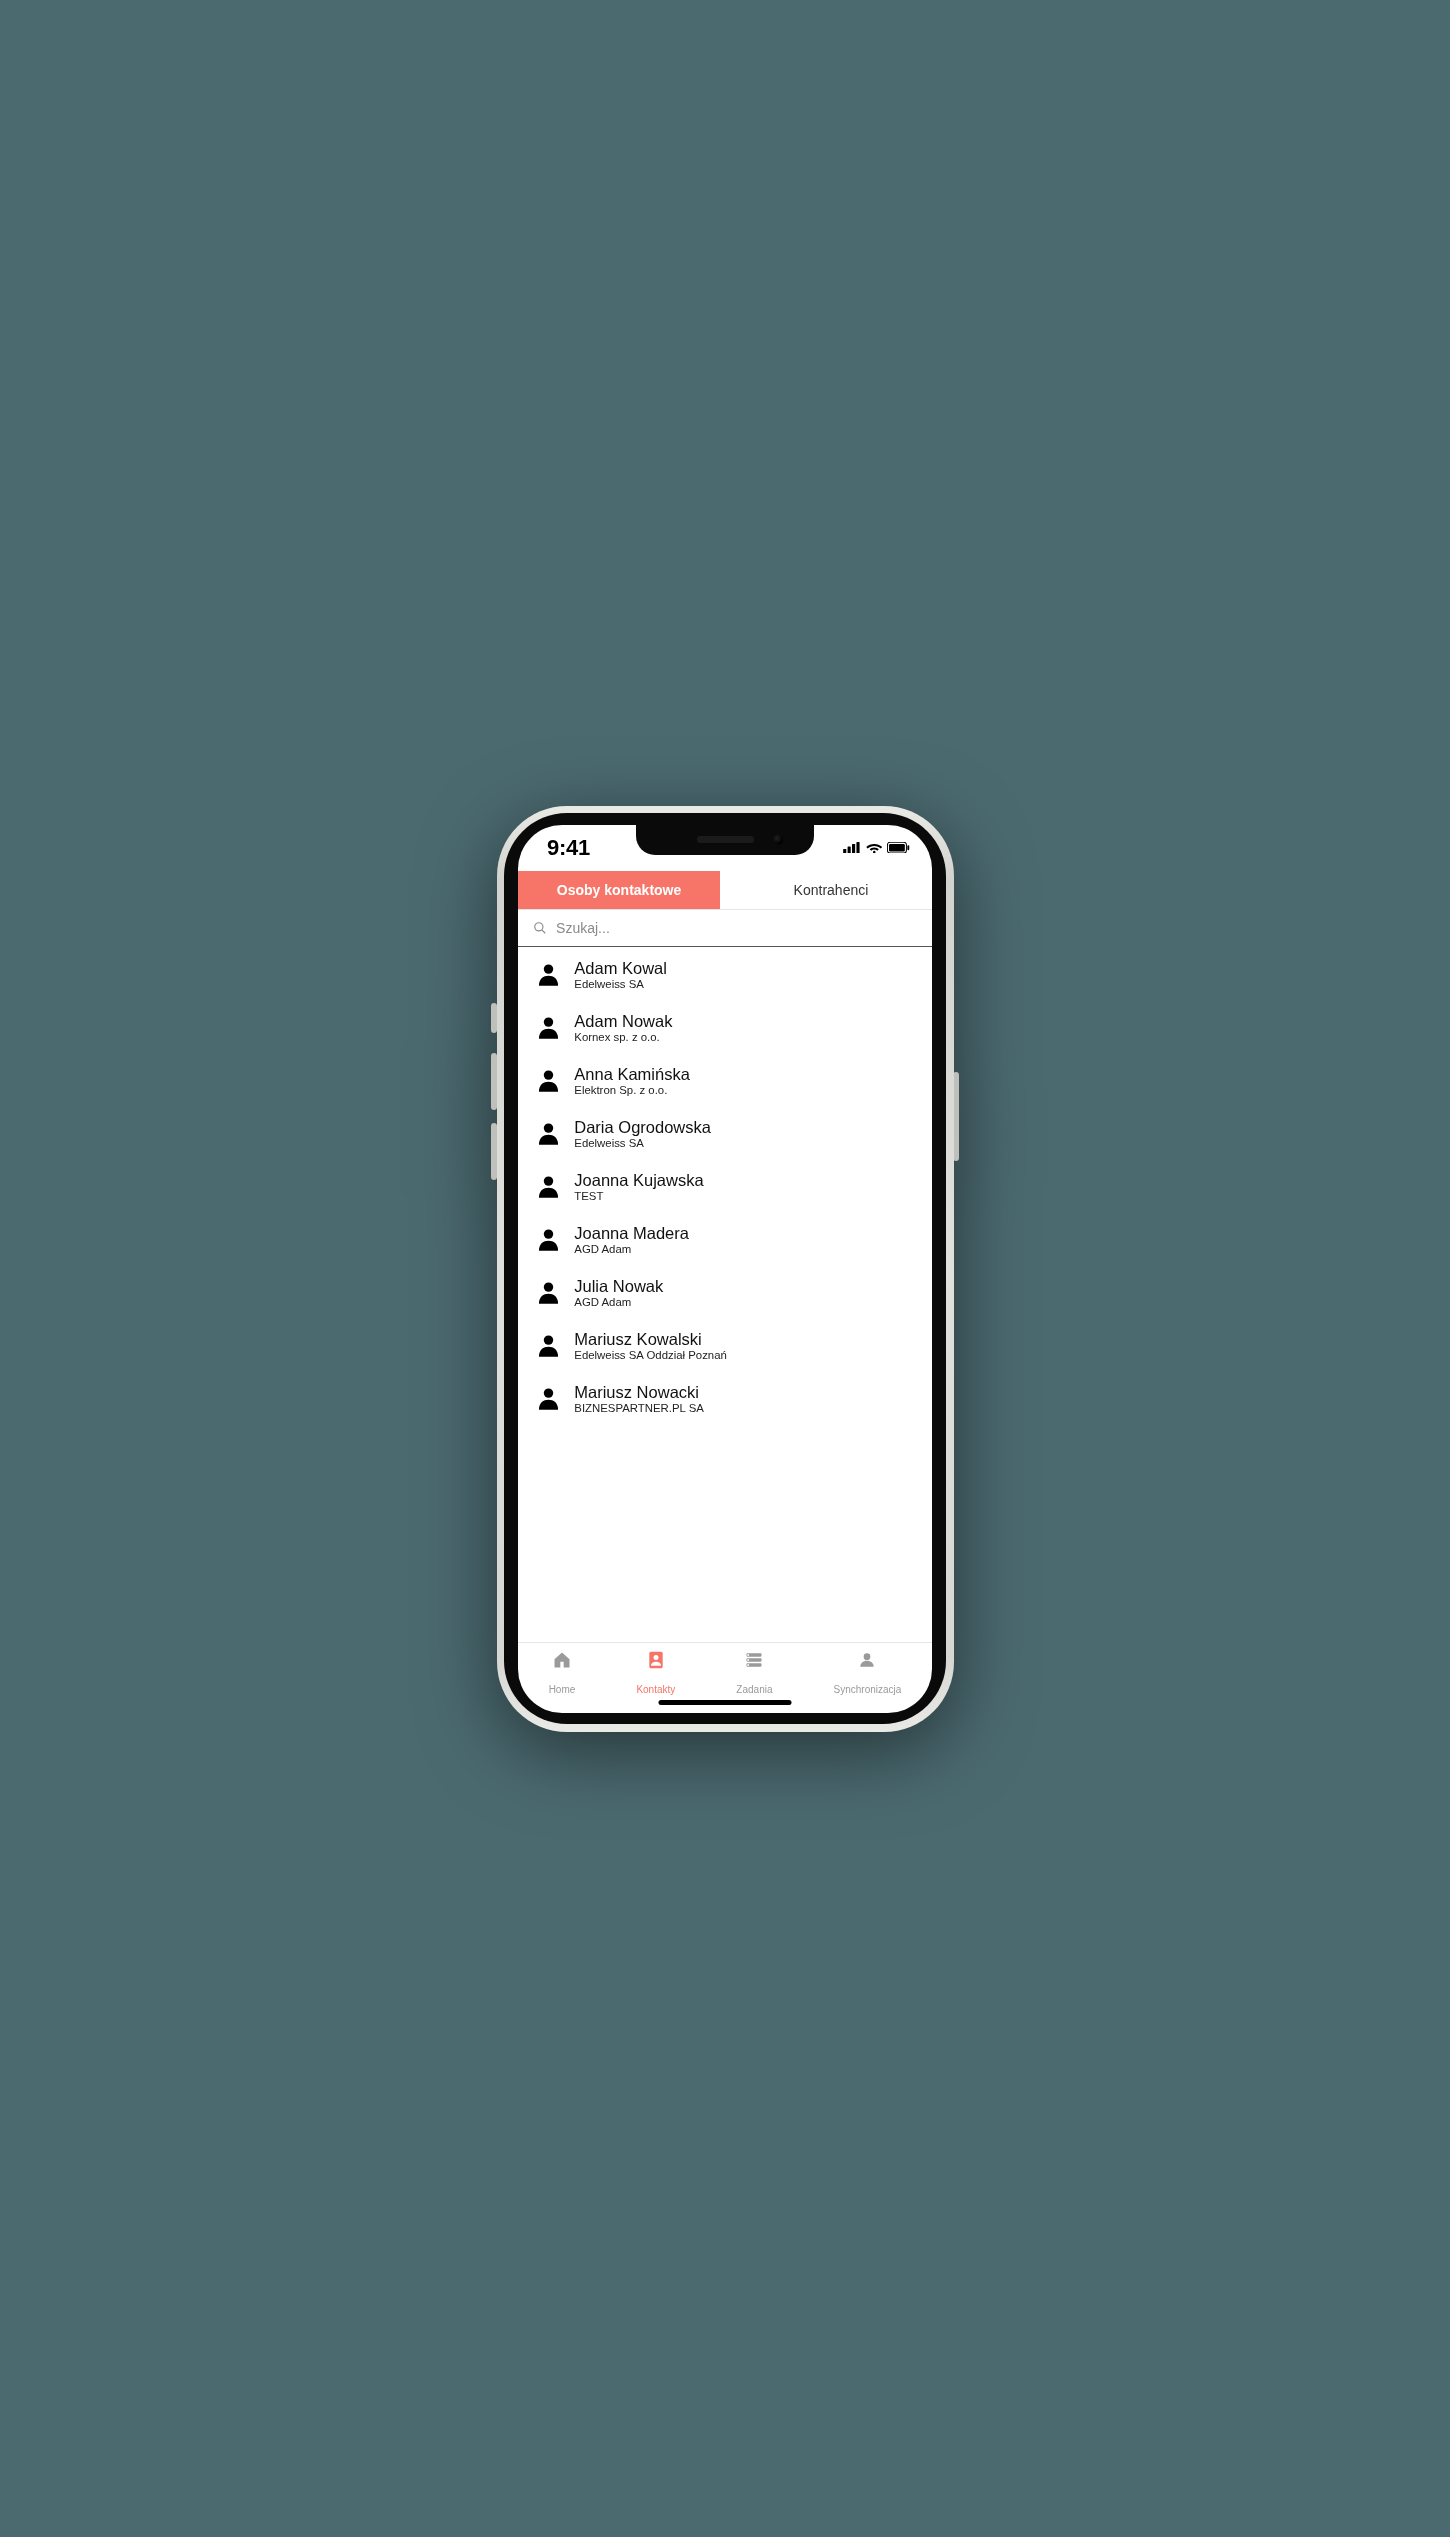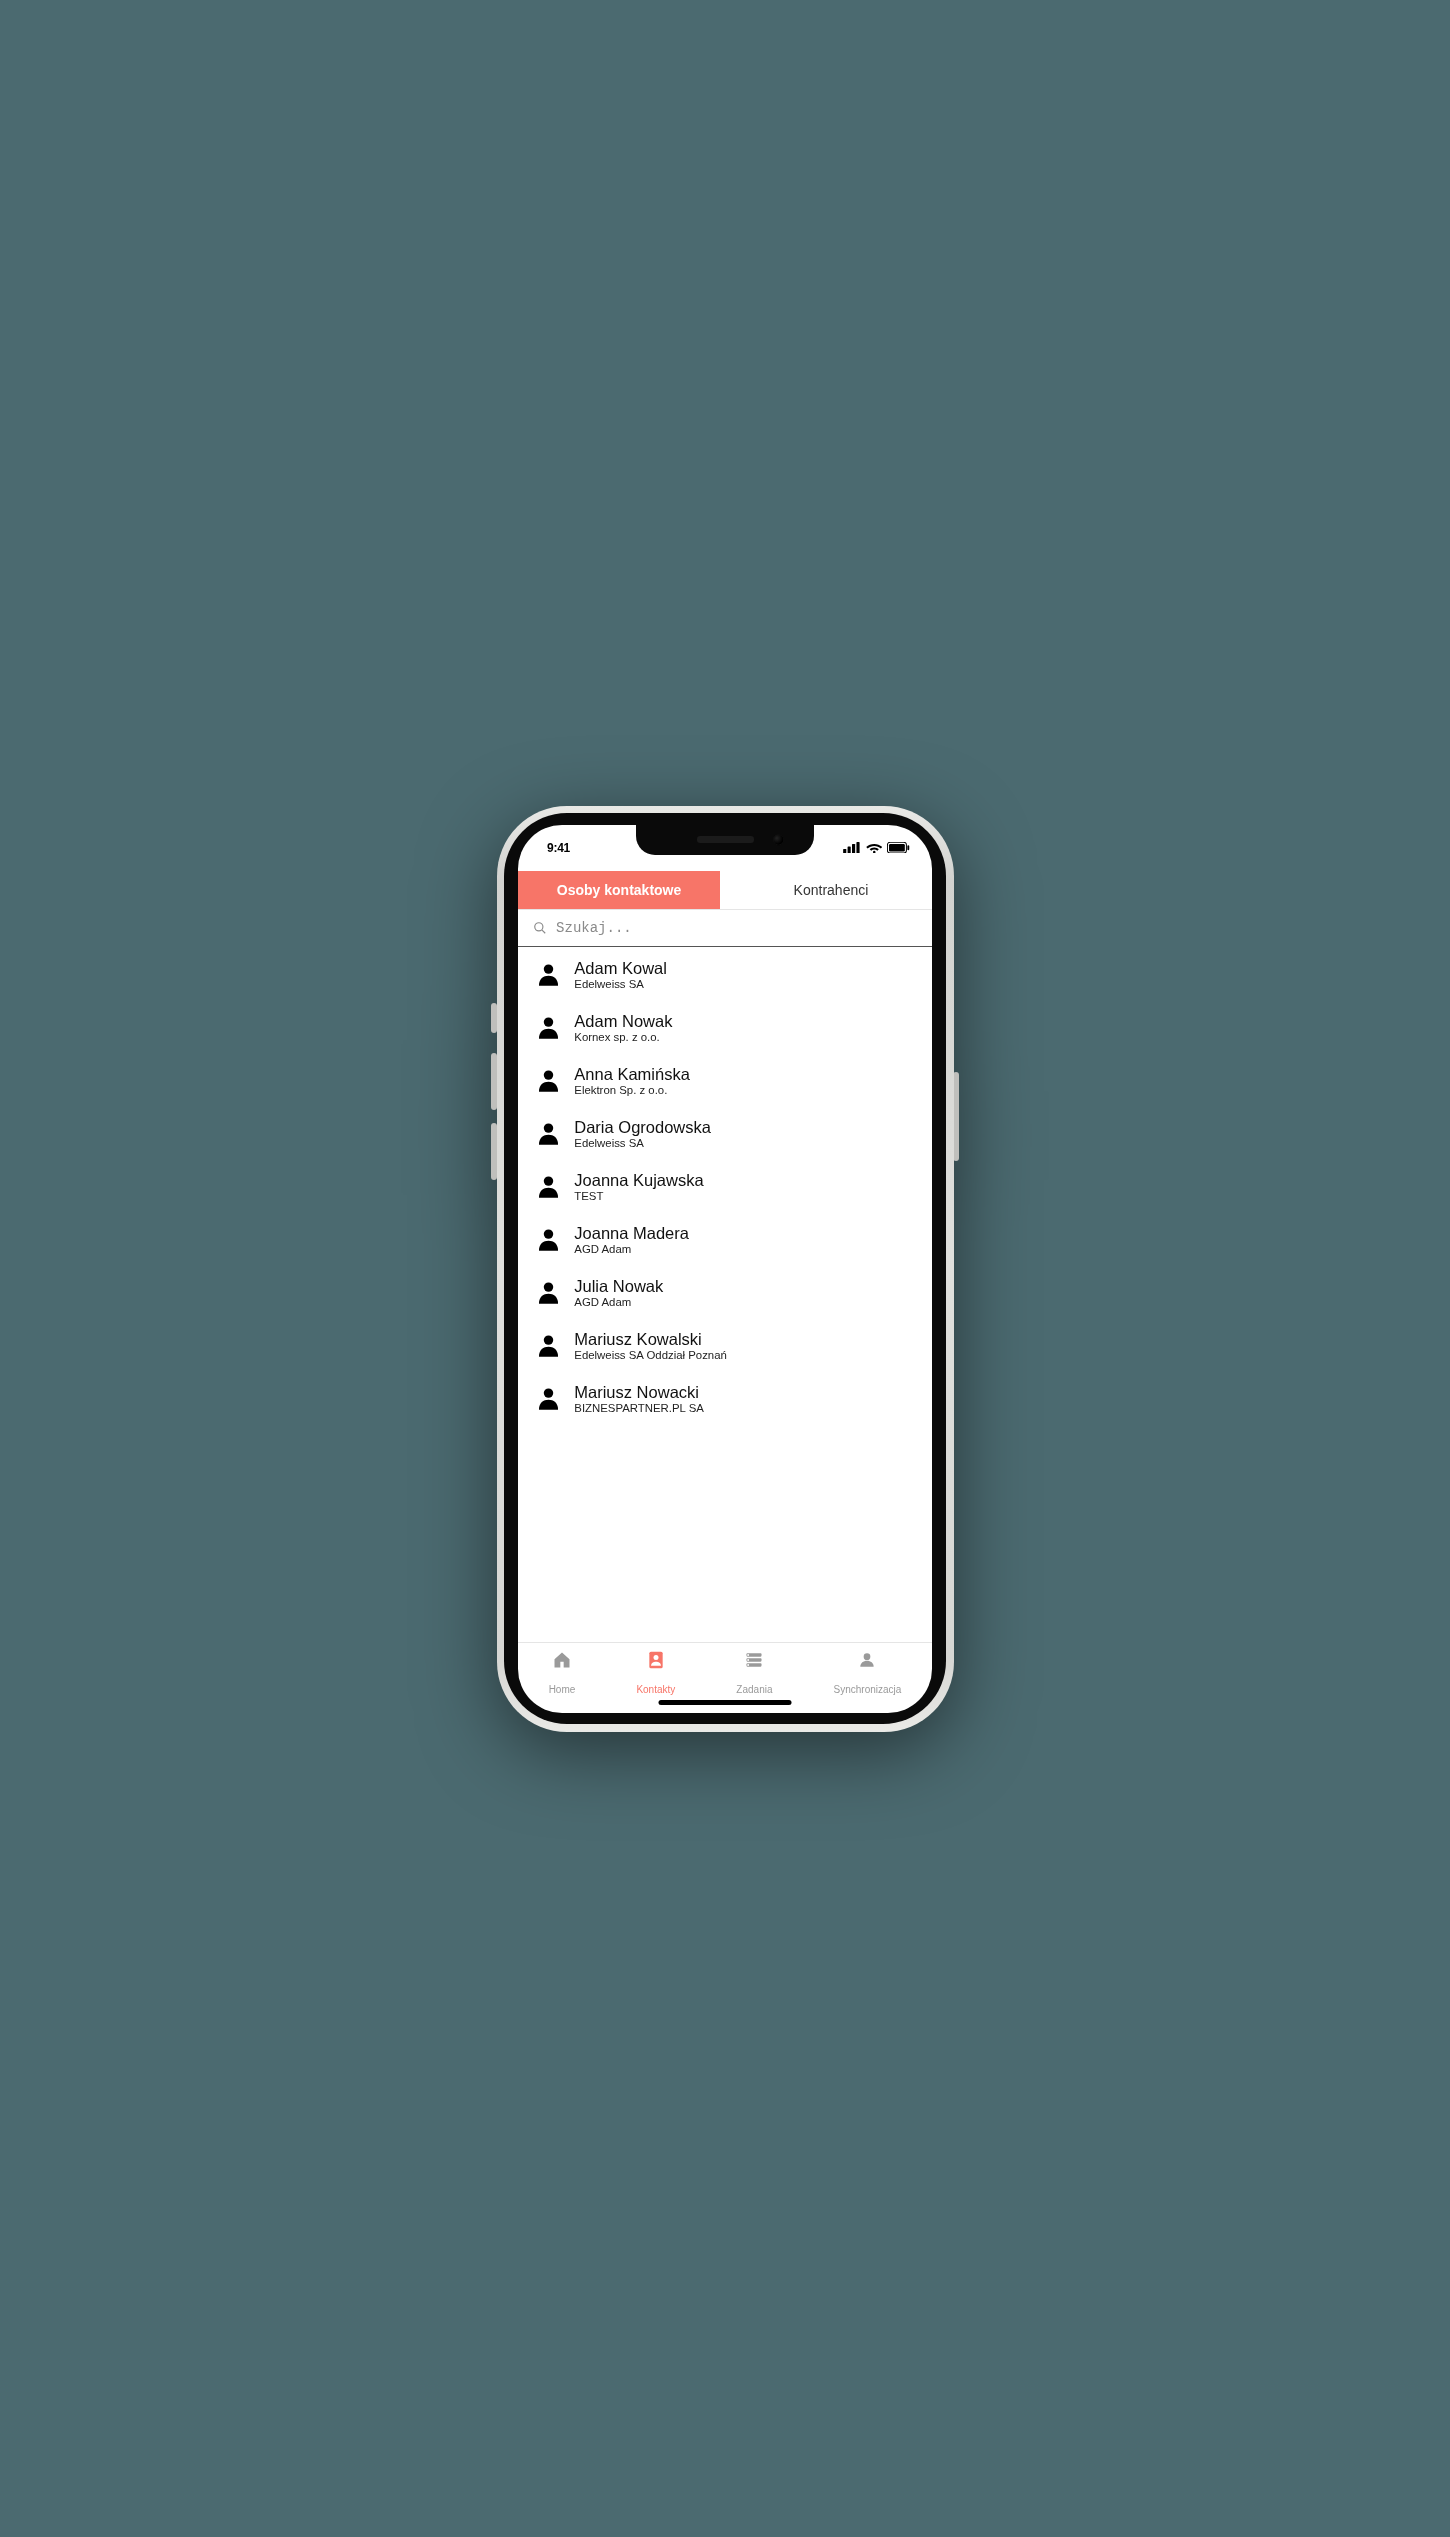--- a/index.html
+++ b/index.html
@@ -82,21 +82,21 @@
 
   
   .status-bar {
     height: 46px;
     display:flex;
     align-items:center;
     justify-content:space-between;
     padding: 0 21.6px 0 29px;
   }
   .status-time {
-    font-size: 12px;
+    font-size: 22px;
     font-weight: 600;
     letter-spacing: -0.3px;
     color:#000;
   }
   .status-icons {
     display:flex; align-items:center; gap:5px;
   }
   .status-icons svg { display:block; }
 
   
@@ -128,21 +128,20 @@
     border-bottom: 0.6px solid #555;
   }
   .search-row svg { flex:0 0 auto; }
   .search-input {
     flex:1;
     border:none;
     outline:none;
     font-size: 14px;
     color:#333;
     background:transparent;
-    font-family:Liberation Mono, monospace;
   }
   .search-input::placeholder { color:#8a8a8a; }
 
   
   .list {
     flex:1;
     overflow:hidden;
   }
   .contact {
     display:flex;

